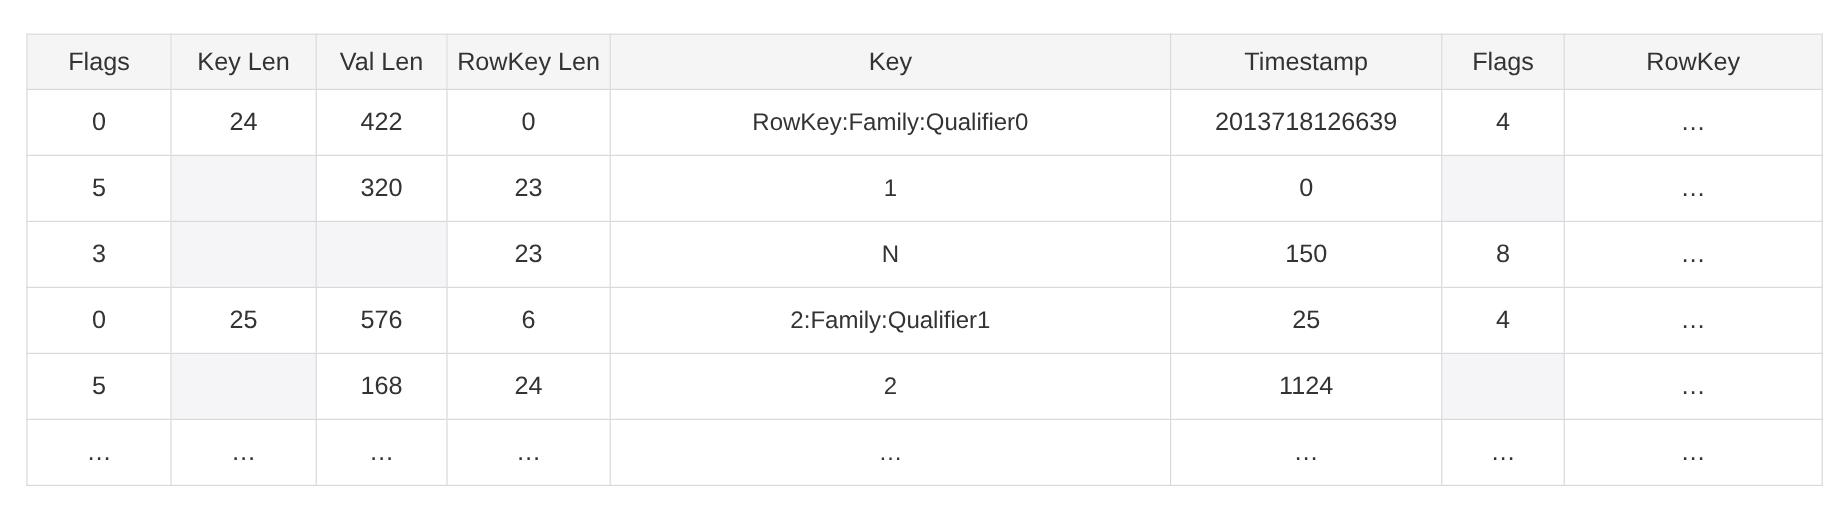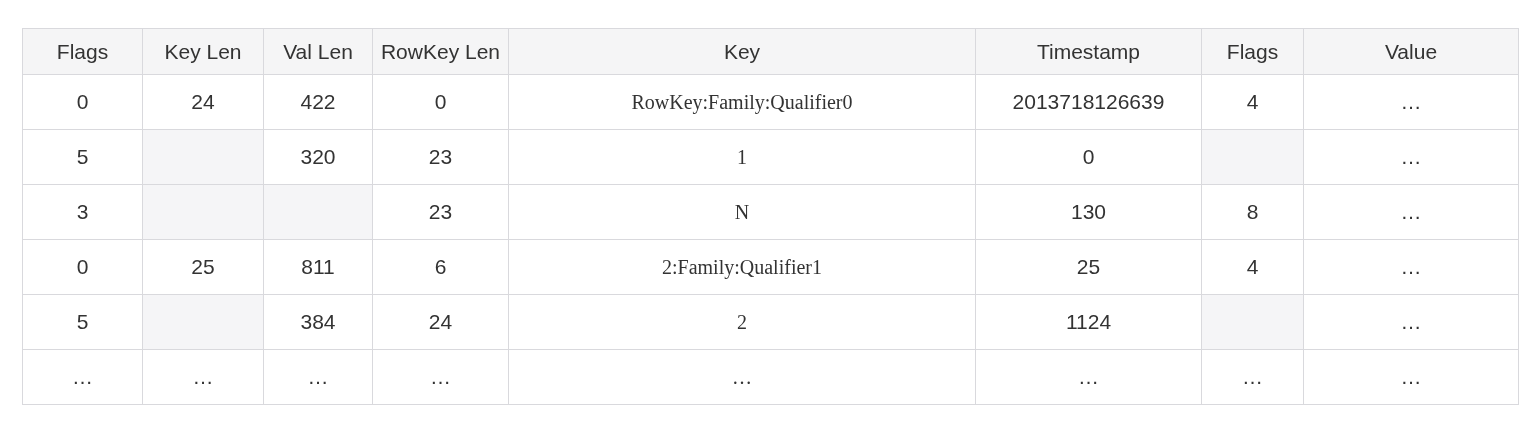--- a/index.html
+++ b/index.html
@@ -45,21 +45,21 @@
     background: var(--header-bg);
     font-size: 21px;
     margin-top: 30px;
   }
   table.data-table td {
     height: 55px;
     font-size: 21px;
     background: #ffffff;
   }
   table.data-table td.mono {
-    font-family: Liberation Serif, serif;
+    font-family: Liberation Sans, sans-serif;
     font-size: 20px;
     margin-top: 29px;
   }
   table.data-table td.empty {
     background: var(--empty-bg);
   }
   
   col.c0 { width: 120px; }
   col.c1 { width: 121px; }
   col.c2 { width: 109px; }
@@ -86,21 +86,21 @@
     </colgroup>
     <thead>
       <tr>
           <th>Flags</th>
           <th>Key Len</th>
           <th>Val Len</th>
           <th>RowKey Len</th>
           <th>Key</th>
           <th>Timestamp</th>
           <th>Flags</th>
-          <th>Value</th>
+          <th>RowKey</th>
         </tr>
     </thead>
     <tbody>
         <tr>
           <td>0</td>
           <td>24</td>
           <td>422</td>
           <td>0</td>
           <td class="mono">RowKey:Family:Qualifier0</td>
           <td>2013718126639</td>
@@ -116,38 +116,38 @@
           <td>0</td>
           <td class="empty"></td>
           <td>…</td>
         </tr>
         <tr>
           <td>3</td>
           <td class="empty"></td>
           <td class="empty"></td>
           <td>23</td>
           <td class="mono">N</td>
-          <td>130</td>
+          <td>150</td>
           <td>8</td>
           <td>…</td>
         </tr>
         <tr>
           <td>0</td>
           <td>25</td>
-          <td>811</td>
+          <td>576</td>
           <td>6</td>
           <td class="mono">2:Family:Qualifier1</td>
           <td>25</td>
           <td>4</td>
           <td>…</td>
         </tr>
         <tr>
           <td>5</td>
           <td class="empty"></td>
-          <td>384</td>
+          <td>168</td>
           <td>24</td>
           <td class="mono">2</td>
           <td>1124</td>
           <td class="empty"></td>
           <td>…</td>
         </tr>
         <tr>
           <td>…</td>
           <td>…</td>
           <td>…</td>

